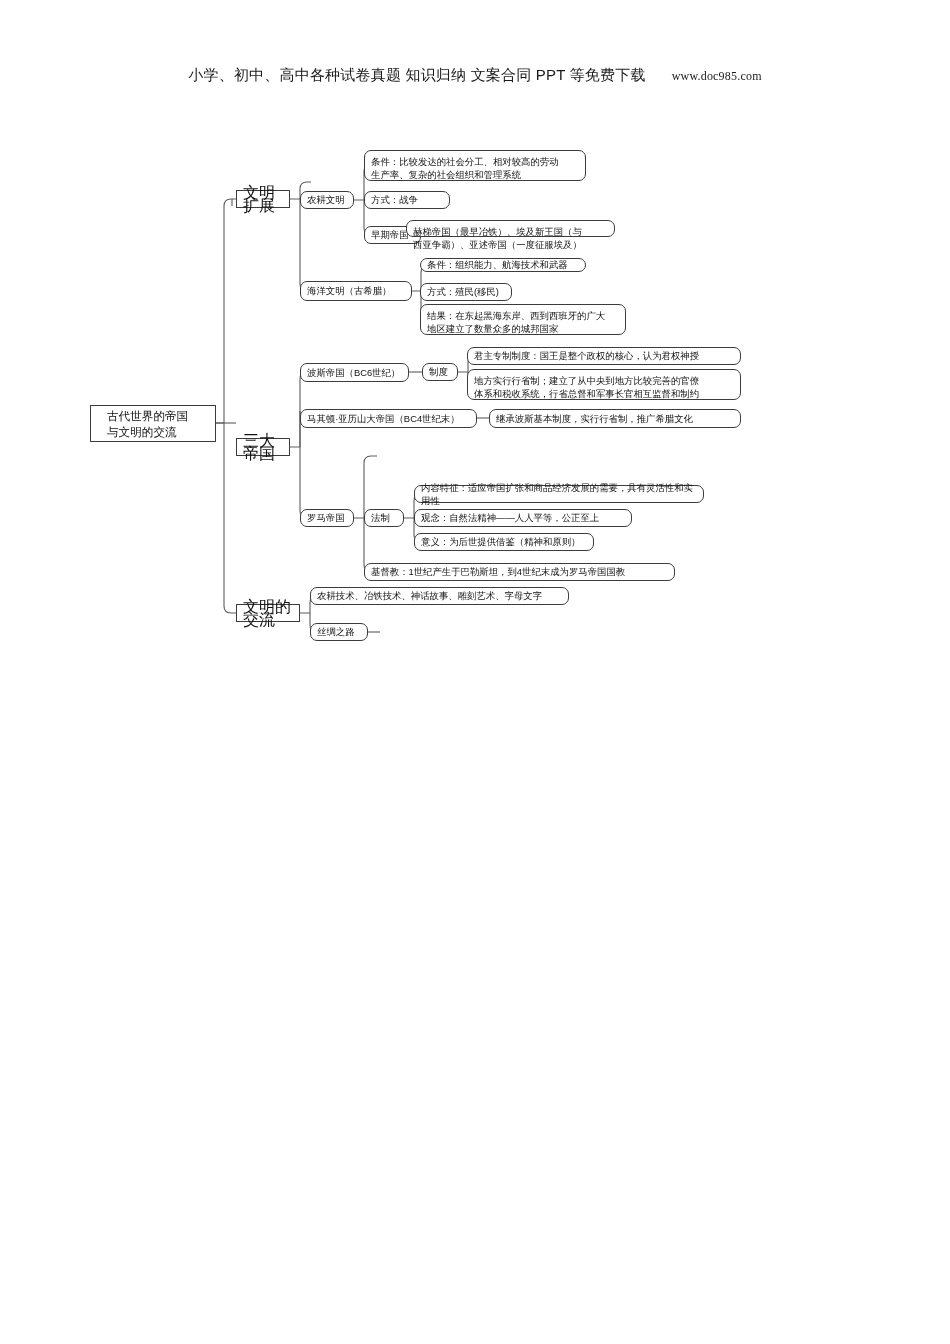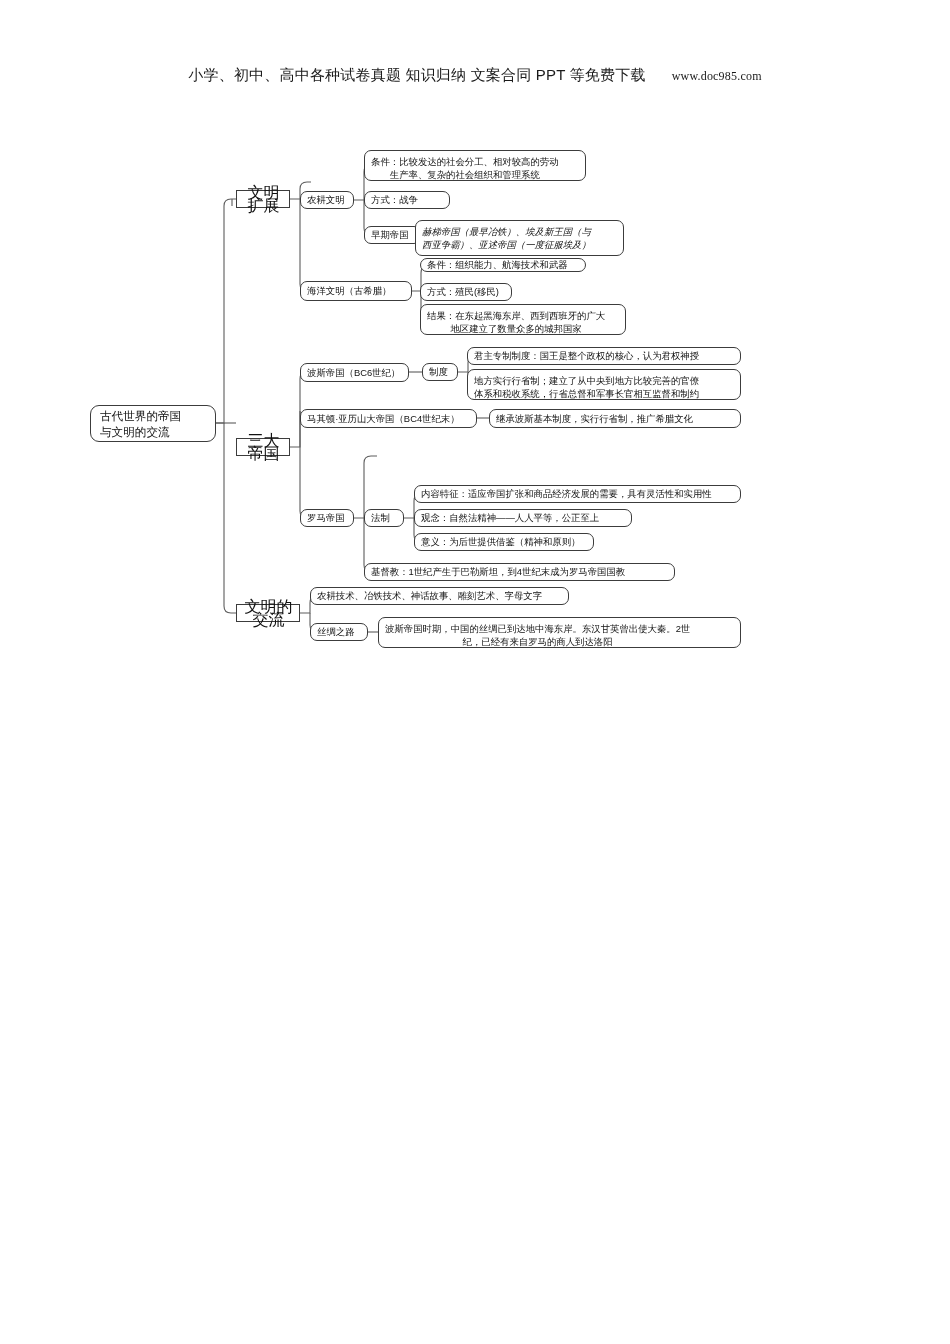--- a/index.html
+++ b/index.html
@@ -59,28 +59,27 @@
     border: 1px solid #3c3c3c;
     border-radius: 7px;
     color: #111111;
     font-size: 9.4px;
     line-height: 13.4px;
     padding: 3px 5px 3px 6px;
     display: flex;
     align-items: center;
     white-space: pre-wrap;
     word-break: break-all;
-    text-align: center;
   }
   .node.root {
     border-width: 1.4px;
-    border-radius: 9px;
+    border-radius: 0;
     font-size: 11.6px;
     line-height: 16px;
-    padding: 5px 9px;
+    padding: 5px 16px;
     text-align: left;
   }
   .node.branch {
     border-radius: 0;
     font-size: 16px;
   }
   .node.leaf-wide {
     align-items: flex-start;
     padding-top: 4px;
   }
@@ -172,21 +171,21 @@
   </div>
 
   <div class="node one-line" style="left:364px; top:191px; width:86px; height:18px;">
     <span>方式：战争</span>
   </div>
 
   <div class="node" style="left:364px; top:226px; width:57px; height:18px;">
     <span>早期帝国</span>
   </div>
 
-  <div class="node leaf-wide" style="left:415px; top:220px; width:209px; height:36px;font-style:italic;">
+  <div class="node leaf-wide" style="left:406px; top:220px; width:209px; height:17px;">
     <span>赫梯帝国（最早冶铁）、埃及新王国（与
 西亚争霸）、亚述帝国（一度征服埃及）</span>
   </div>
 
   <div class="node" style="left:300px; top:281px; width:112px; height:20px;">
     <span>海洋文明（古希腊）</span>
   </div>
 
   <div class="node one-line" style="left:420px; top:258px; width:166px; height:14px;">
     <span>条件：组织能力、航海技术和武器</span>
@@ -228,21 +227,21 @@
 
   <div class="node" style="left:300px; top:509px; width:54px; height:18px;">
     <span>罗马帝国</span>
   </div>
 
 
   <div class="node one-line" style="left:364px; top:509px; width:40px; height:18px;">
     <span>法制</span>
   </div>
 
-  <div class="node one-line" style="left:414px; top:485px; width:327px; height:18px;">
+  <div class="node one-line" style="left:414px; top:485px; width:290px; height:18px;">
     <span>内容特征：适应帝国扩张和商品经济发展的需要，具有灵活性和实用性</span>
   </div>
 
   <div class="node one-line" style="left:414px; top:509px; width:218px; height:18px;">
     <span>观念：自然法精神——人人平等，公正至上</span>
   </div>
 
   <div class="node one-line" style="left:414px; top:533px; width:180px; height:18px;">
     <span>意义：为后世提供借鉴（精神和原则）</span>
   </div>
@@ -252,18 +251,14 @@
   </div>
 
   <div class="node one-line" style="left:310px; top:587px; width:259px; height:18px;">
     <span>农耕技术、冶铁技术、神话故事、雕刻艺术、字母文字</span>
   </div>
 
   <div class="node one-line" style="left:310px; top:623px; width:58px; height:18px;">
     <span>丝绸之路</span>
   </div>
 
-  <div class="node leaf-wide" style="left:378px; top:617px; width:363px; height:31px;">
-    <span>波斯帝国时期，中国的丝绸已到达地中海东岸。东汉甘英曾出使大秦。2世
-纪，已经有来自罗马的商人到达洛阳</span>
-  </div>
 
 </div>
 
 </body></html>

